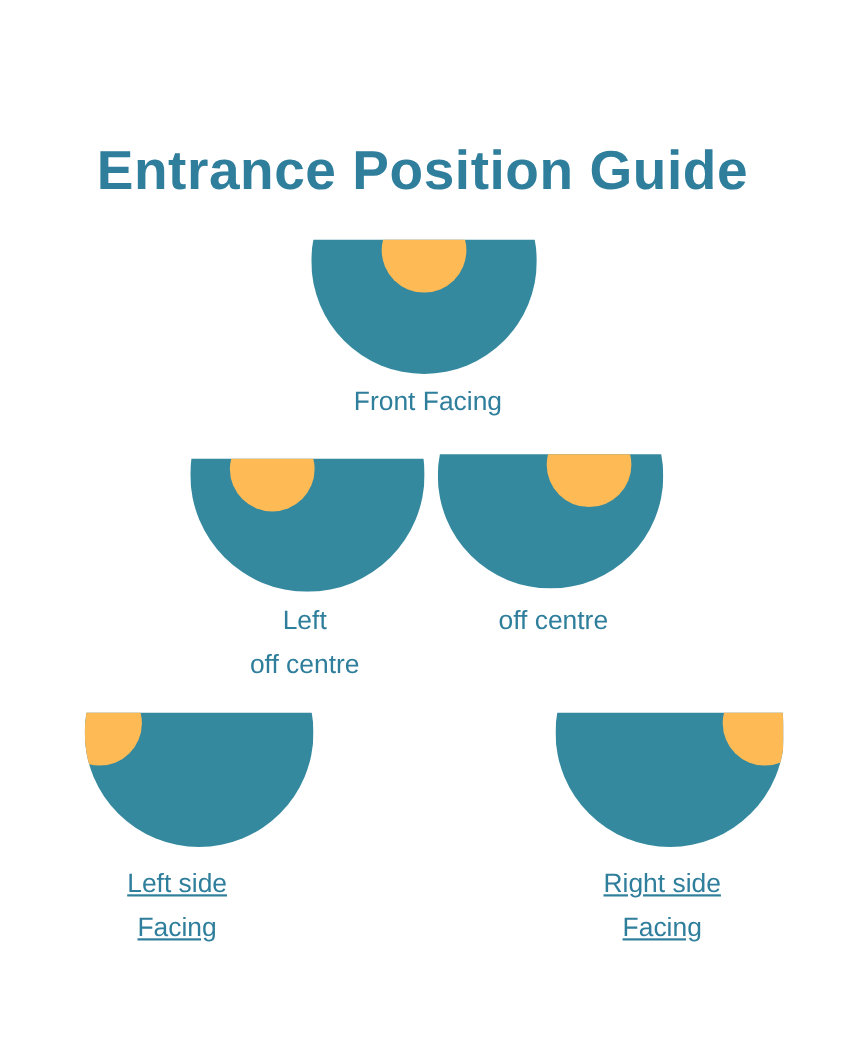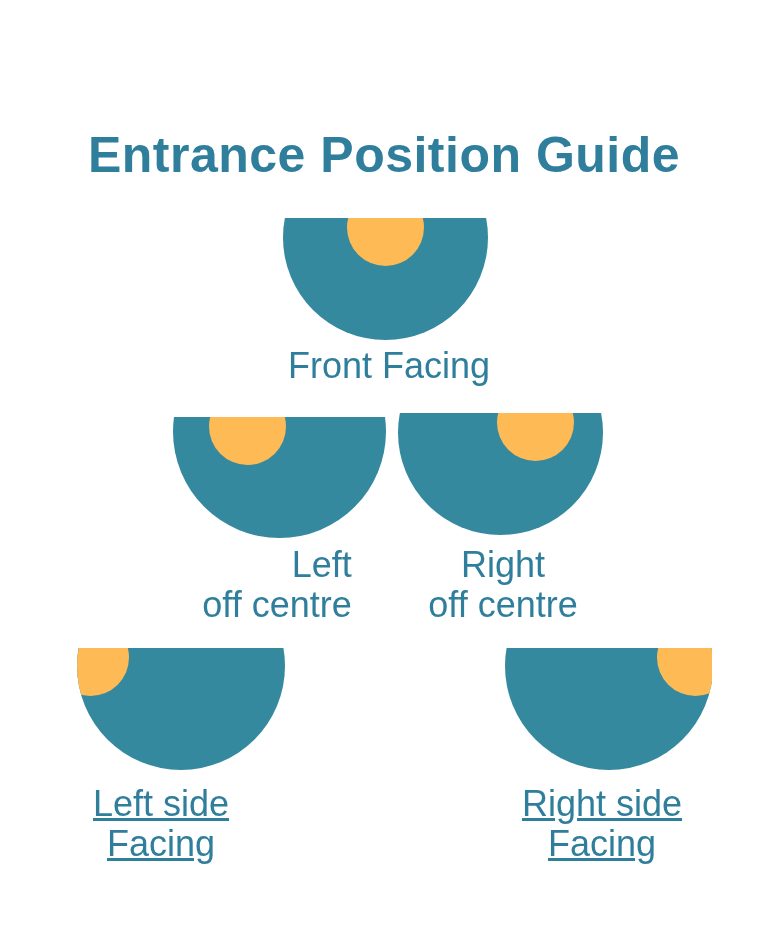--- a/index.html
+++ b/index.html
@@ -41,36 +41,36 @@
     position: absolute;
     width: 77px; height: 77px;
     border-radius: 50%;
     background: var(--entrance);
   }
   .label {
     position: absolute;
     transform: translateX(-50%);
     text-align: center;
     color: var(--text);
-    font-size: 36px;
+    font-size: 24px;
     line-height: 40px;
     white-space: nowrap;
   }
 
   
   .dome-1 { left: 283px; top: 218px; width: 205px; height: 122px; }
   .dome-1 .dome-circle { width: 205px; height: 205px; top: -83px; }
   .dome-1 .hole { left: 64px; top: 54px; }
   .label-1 { left: 389px; top: 346px; }
 
   
   .dome-2 { left: 173px; top: 417px; width: 213px; height: 121px; }
   .dome-2 .dome-circle { width: 213px; height: 213px; top: -92px; }
   .dome-2 .hole { left: 36px; top: 63px; }
-  .label-2 { left: 277px; top: 545px; text-align: right; }
+  .label-2 { left: 277px; top: 545px; }
 
   
   .dome-3 { left: 398px; top: 413px; width: 205px; height: 122px; }
   .dome-3 .dome-circle { width: 205px; height: 205px; top: -83px; }
   .dome-3 .hole { left: 99px; top: 54px; }
   .label-3 { left: 503px; top: 545px; }
 
   
   .dome-4 { left: 77px; top: 648px; width: 208px; height: 122px; }
   .dome-4 .dome-circle { width: 208px; height: 208px; top: -86px; }
@@ -108,21 +108,20 @@
     <div>Left</div>
     <div>off centre</div>
   </div>
 
   <div class="dome dome-3">
     <div class="dome-circle">
       <div class="hole"></div>
     </div>
   </div>
   <div class="label label-3">
-    <div>Right</div>
     <div>off centre</div>
   </div>
 
   <div class="dome dome-4">
     <div class="dome-circle">
       <div class="hole"></div>
     </div>
   </div>
   <div class="label label-4">
     <div>Left side</div>

